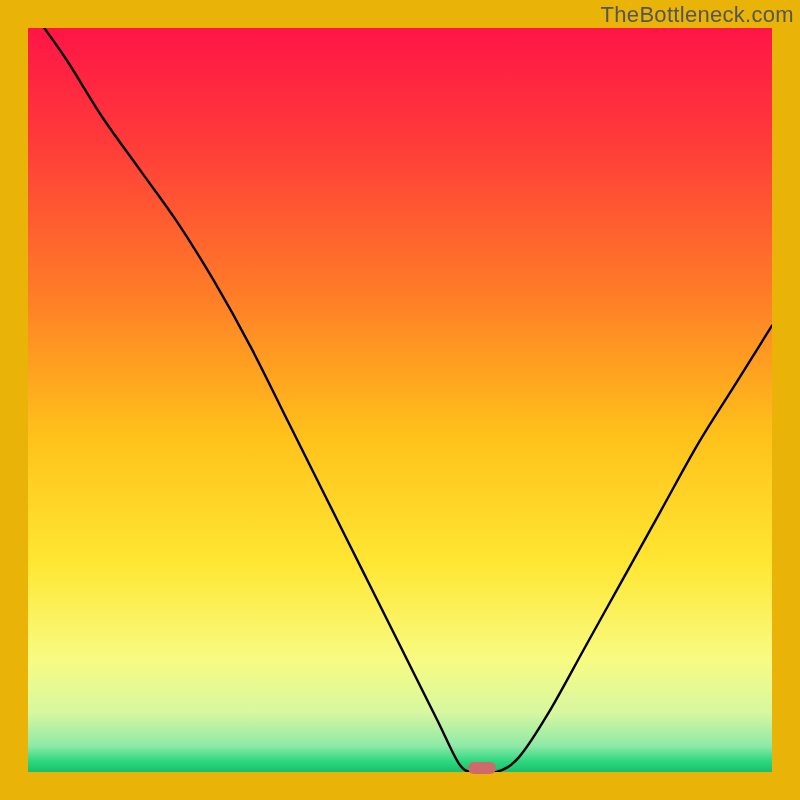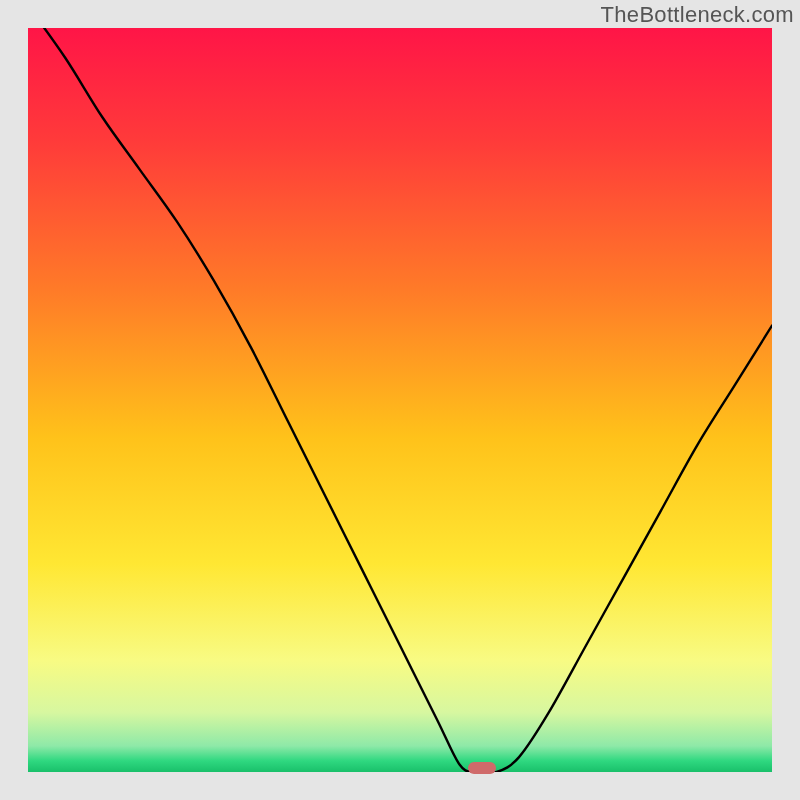--- a/index.html
+++ b/index.html
@@ -8,21 +8,21 @@
     width: 800px;
     height: 800px;
     background: #000;
     overflow: hidden;
     font-family: Arial, Helvetica, sans-serif;
   }
   .outer {
     position: relative;
     width: 800px;
     height: 800px;
-    background: #e5e5e5;
+    background: #eab308;
   }
   .watermark {
     position: absolute;
     top: 2px;
     right: 6px;
     color: #555;
     font-size: 22px;
     font-weight: 500;
     letter-spacing: 0.3px;
     z-index: 5;

